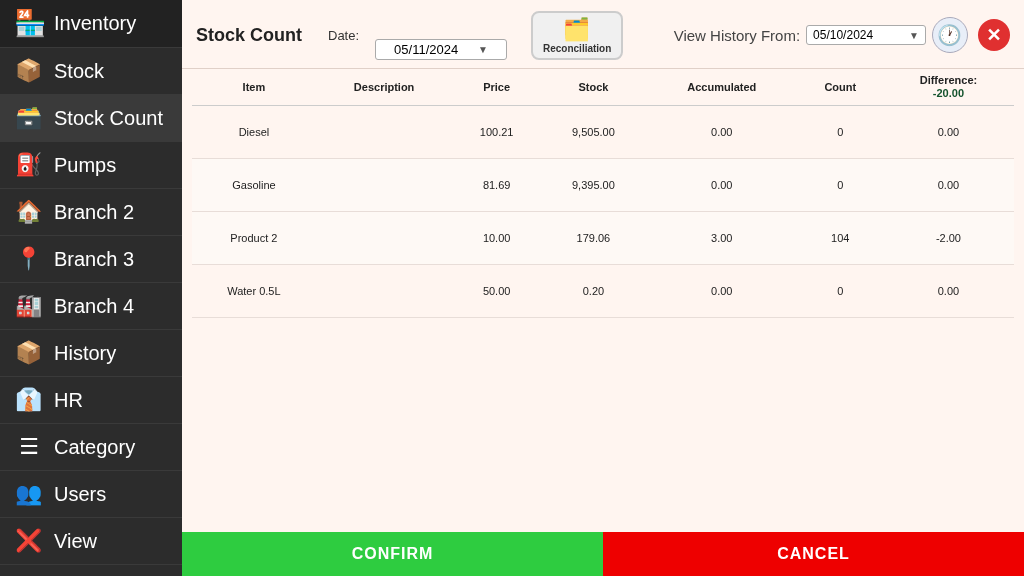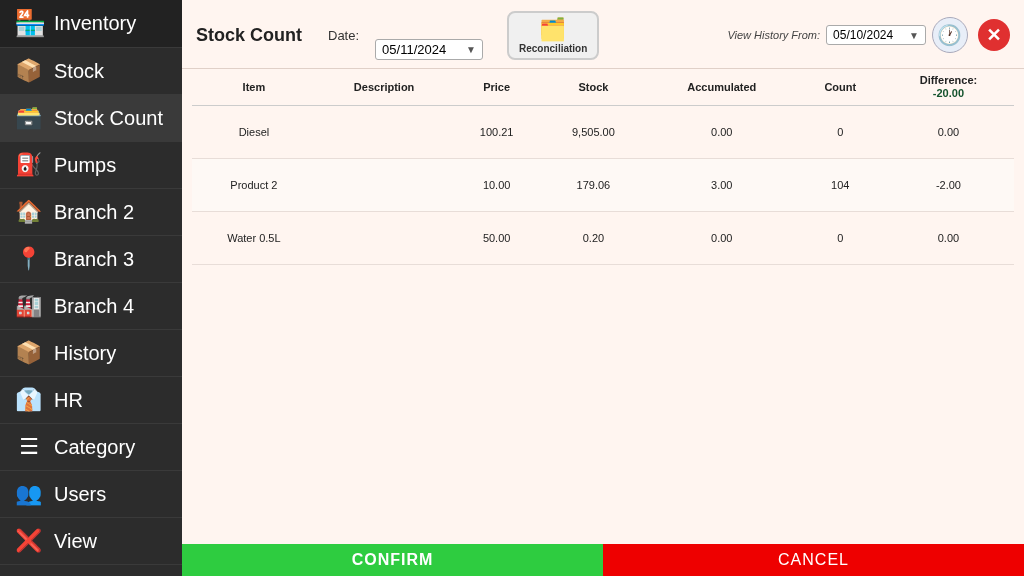--- a/index.html
+++ b/index.html
@@ -63,21 +63,21 @@
       color: #222;
       margin-right: 10px;
     }
     .date-label { font-size: 13px; color: #333; }
     .date-input-wrap {
       display: flex;
       align-items: center;
       background: #fff;
       border: 1px solid #aaa;
       border-radius: 3px;
-      padding: 2px 6px;
+      padding: 2px 18px;
       gap: 4px;
       margin-top: 29px;
     }
     .date-input-wrap input {
       border: none;
       outline: none;
       background: transparent;
       font-size: 13px;
       width: 80px;
     }
@@ -102,29 +102,29 @@
     .reconciliation-btn .recon-icon { font-size: 22px; }
     .reconciliation-btn .recon-label { font-size: 10px; color: #333; font-weight: bold; }
 
     
     .history-section {
       display: flex;
       align-items: center;
       gap: 6px;
       margin-left: auto;
     }
-    .history-label { font-size: 11px; color: #444; white-space: nowrap; font-style: italic; }
+    .history-label { font-size: 15px; color: #444; white-space: nowrap; }
     .history-date-wrap {
       display: flex;
       align-items: center;
       background: #fff;
       border: 1px solid #aaa;
       border-radius: 3px;
       padding: 2px 6px;
-      gap: 0;
+      gap: 20px;
     }
     .history-date-wrap input {
       border: none;
       outline: none;
       background: transparent;
       font-size: 12px;
       width: 76px;
     }
     .history-date-wrap .dropdown-arrow { font-size: 10px; color: #555; cursor: pointer; }
 
@@ -193,39 +193,39 @@
       padding: 20px 8px;
       text-align: center;
       color: #222;
     }
     td:nth-child(1) { text-align: center; }
     td:nth-child(2) { text-align: left; padding-left: 16px; }
 
     
     #footer {
       display: flex;
-      height: 32px;
+      height: 44px;
     }
     .confirm-btn {
       flex: 1;
       background: #2ecc40;
       color: #fff;
       border: none;
       font-size: 16px;
       font-weight: bold;
       cursor: pointer;
       letter-spacing: 1px;
     }
     .cancel-btn {
       flex: 1;
       background: #e00;
       color: #fff;
       border: none;
       font-size: 16px;
-      font-weight: normal;
+      font-weight: bold;
       cursor: pointer;
       letter-spacing: 1px;
     }
 
     
     #table-area::-webkit-scrollbar { width: 6px; }
     #table-area::-webkit-scrollbar-thumb { background: #ccc; border-radius: 3px; }
   </style>
 </head>
 <body>
@@ -338,20 +338,29 @@
       <tr>
             <td>Diesel</td>
             <td style="text-align: left;"></td>
             <td>100.21</td>
             <td>9,505.00</td>
             <td>0.00</td>
             <td class="count-cell">0</td>
             <td>0.00</td>
           </tr>
           <tr class="row-alt">
+            <td>Gasoline</td>
+            <td style="text-align: left;"></td>
+            <td>81.69</td>
+            <td>9,395.00</td>
+            <td>0.00</td>
+            <td class="count-cell">0</td>
+            <td>0.00</td>
+          </tr>
+          <tr class="row-alt">
             <td>Product 2</td>
             <td style="text-align: left;"></td>
             <td>10.00</td>
             <td>179.06</td>
             <td>3.00</td>
             <td class="count-cell">104</td>
             <td>-2.00</td>
           </tr>
           <tr>
             <td>Water 0.5L</td>

